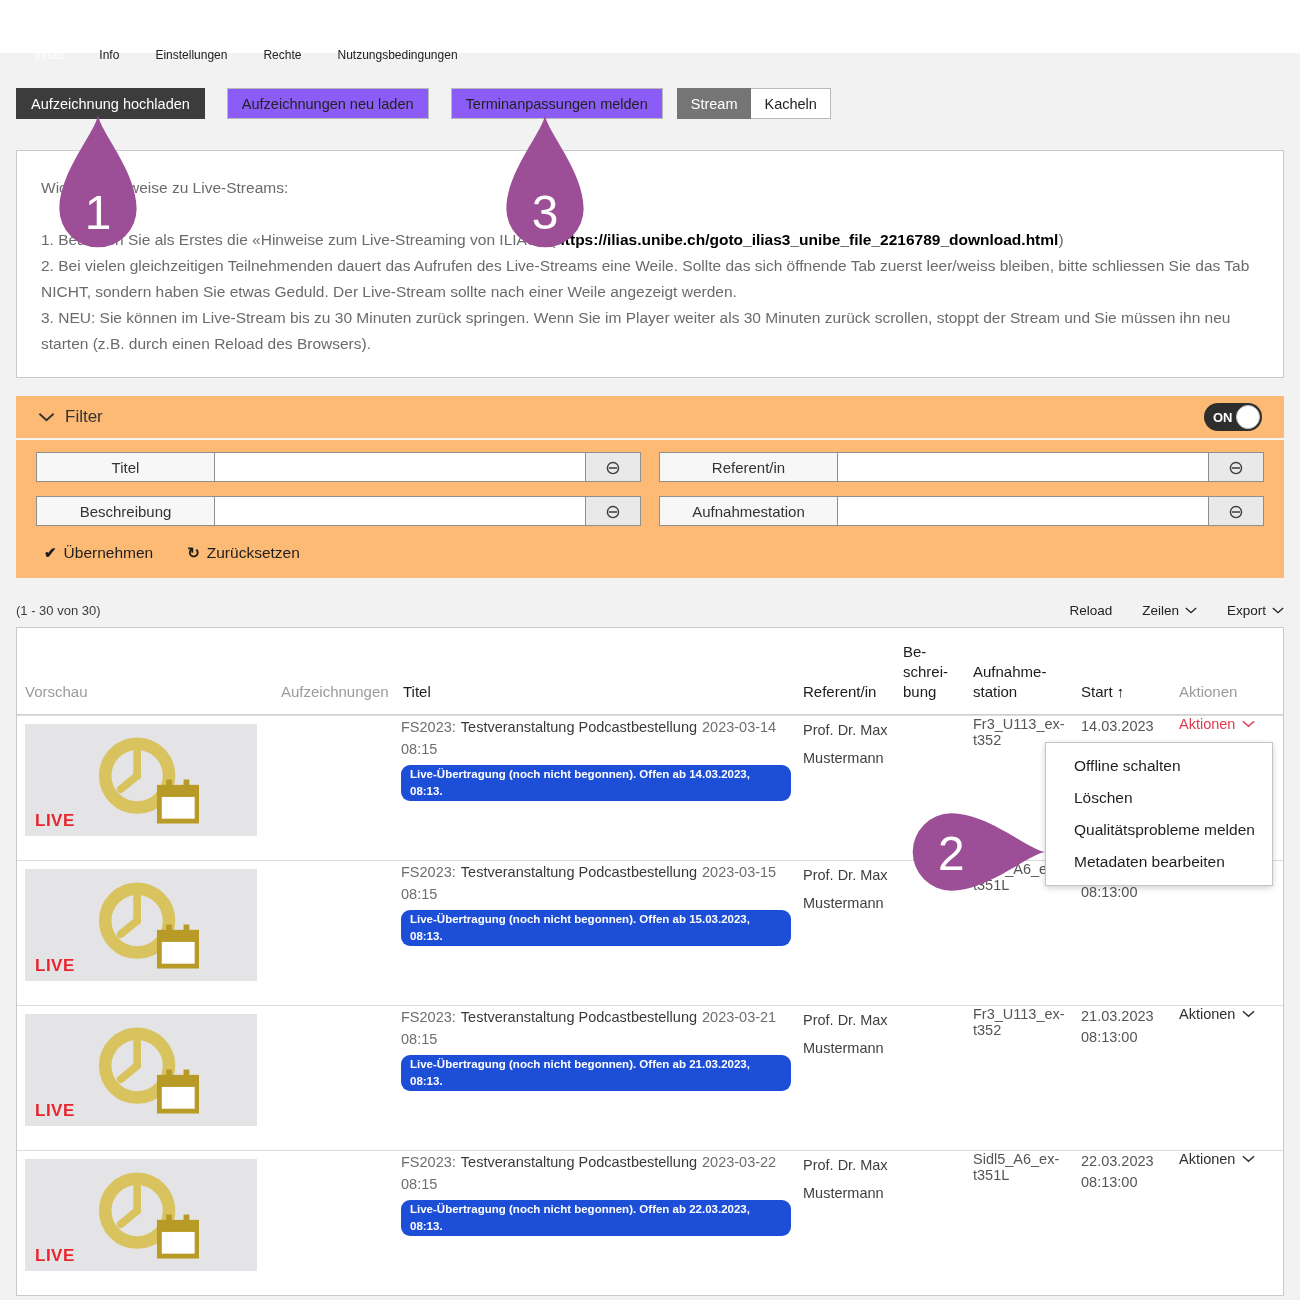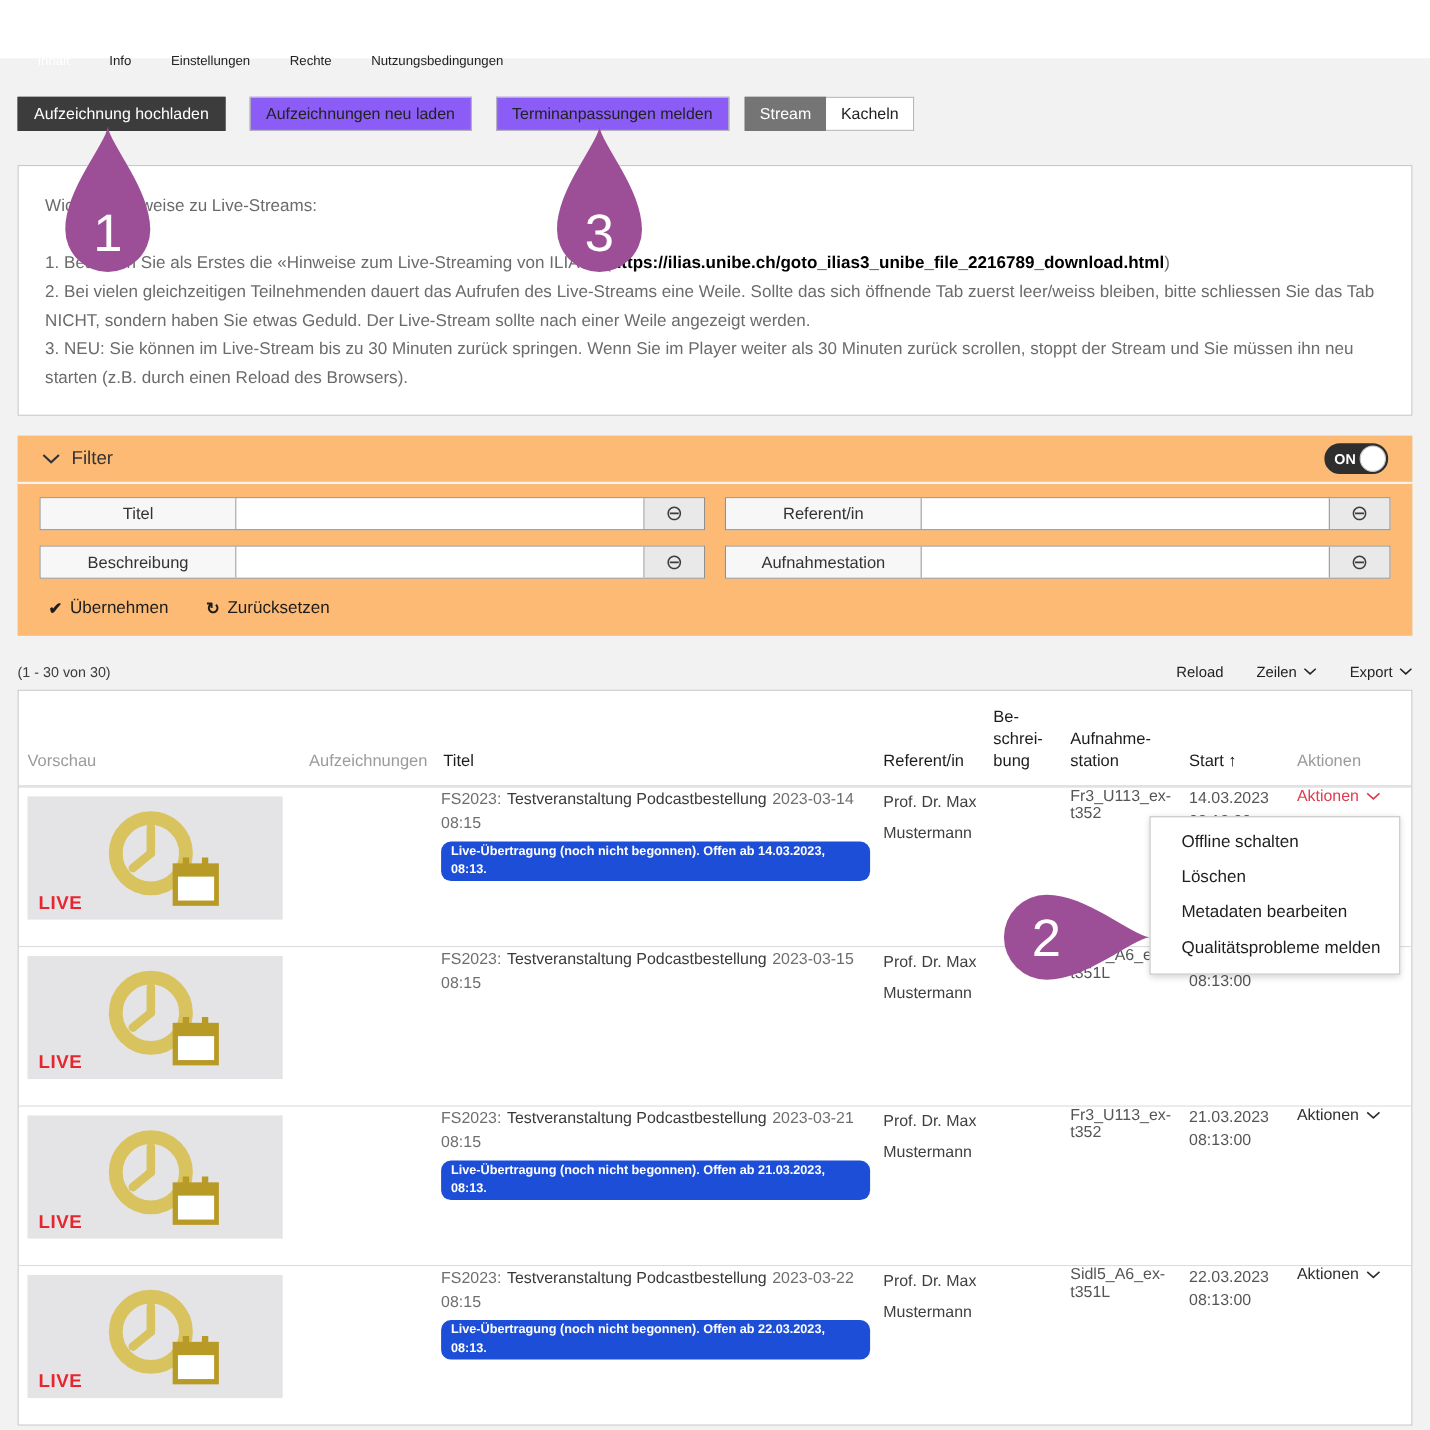--- a/index.html
+++ b/index.html
@@ -249,20 +249,21 @@
             <rect x="79" y="56" width="39" height="11" fill="#b89b26"></rect>
             <rect x="86" y="49" width="6" height="10" fill="#b89b26"></rect>
             <rect x="104" y="49" width="6" height="10" fill="#b89b26"></rect>
           </svg>
           <span class="live">LIVE</span>
         </div>
       </div>
       <div class="cell"></div>
       <div class="cell c-titel">
         <div><span class="t-pre">FS2023:</span><span class="t-main">Testveranstaltung Podcastbestellung</span><span class="t-date">2023-03-15 08:15</span></div>
+        <div class="badge">Live-Übertragung (noch nicht begonnen). Offen ab 15.03.2023, 08:13.</div>
       </div>
       <div class="cell c-ref">Prof. Dr. Max Mustermann</div>
       <div class="cell"></div>
       <div class="cell">Sidl5_A6_ex­t351L</div>
       <div class="cell c-start">
           <span>15.03.2023</span>
           <span>08:13:00</span>
         </div>
       <div class="cell"><span class="akt-link">
             <span>Aktionen</span>
@@ -339,22 +340,22 @@
             <svg viewBox="0 0 14 8" width="13" height="8">
               <path d="M1 1l6 5.5L13 1" fill="none" stroke="currentColor" stroke-width="1.6"></path>
             </svg>
           </span></div>
     </div>
   </div>
 
   <div class="ctxmenu">
     <div class="mi">Offline schalten</div>
     <div class="mi">Löschen</div>
+    <div class="mi">Qualitätsprobleme melden</div>
     <div class="mi">Metadaten bearbeiten</div>
-    <div class="mi">Qualitätsprobleme melden</div>
   </div>
 
   <svg class="marker m1" viewBox="0 0 100 150" width="92" height="140">
     <path d="M50 2 C 52 20, 92 64, 92 104 A 42 42 0 0 1 8 104 C 8 64, 48 20, 50 2 Z" fill="#9c4f96"></path>
     <text x="50" y="108" text-anchor="middle" dominant-baseline="central">1</text>
   </svg>
   <svg class="marker m3" viewBox="0 0 100 150" width="92" height="140">
     <path d="M50 2 C 52 20, 92 64, 92 104 A 42 42 0 0 1 8 104 C 8 64, 48 20, 50 2 Z" fill="#9c4f96"></path>
     <text x="50" y="108" text-anchor="middle" dominant-baseline="central">3</text>
   </svg>

